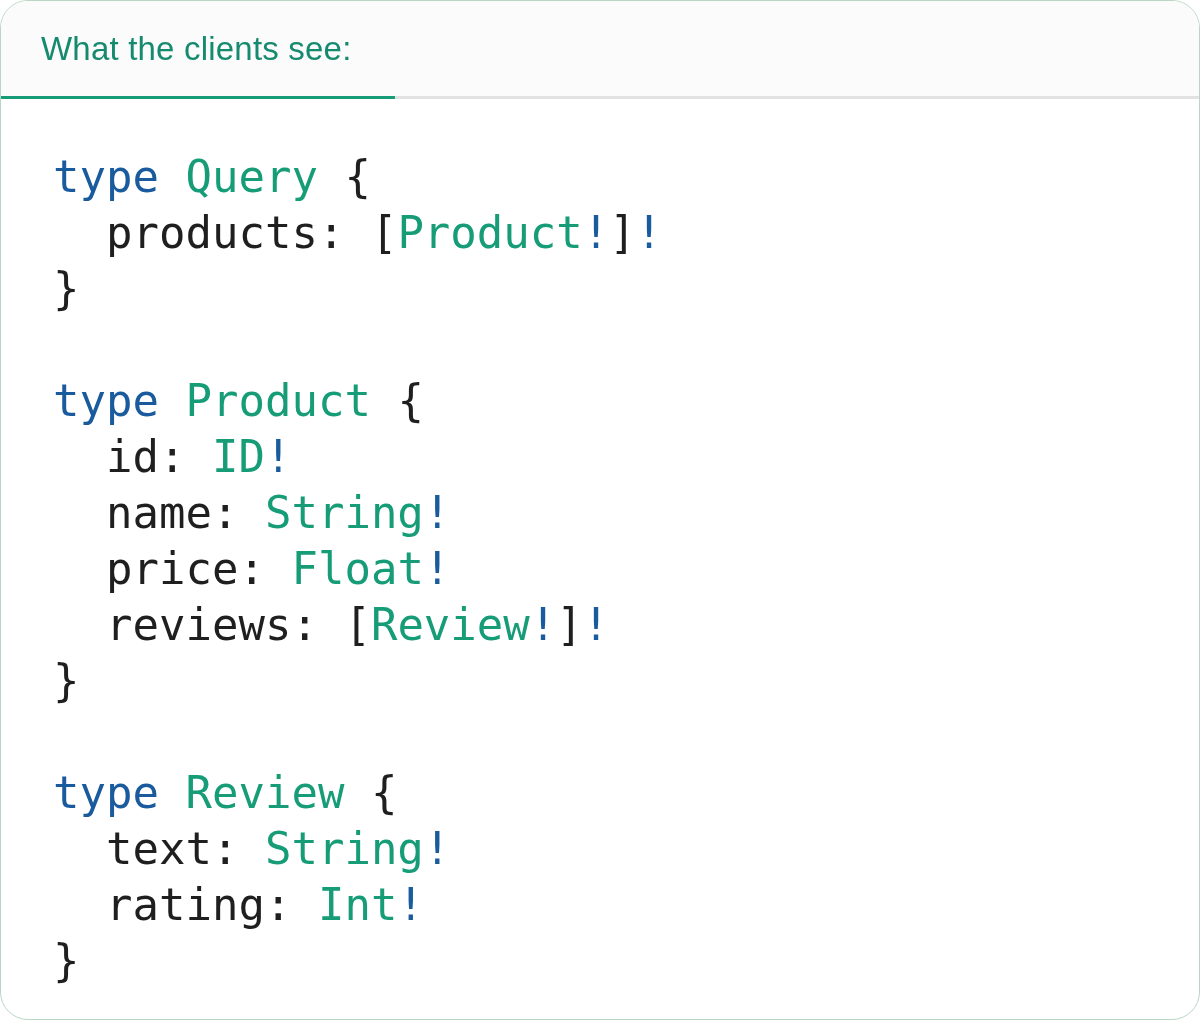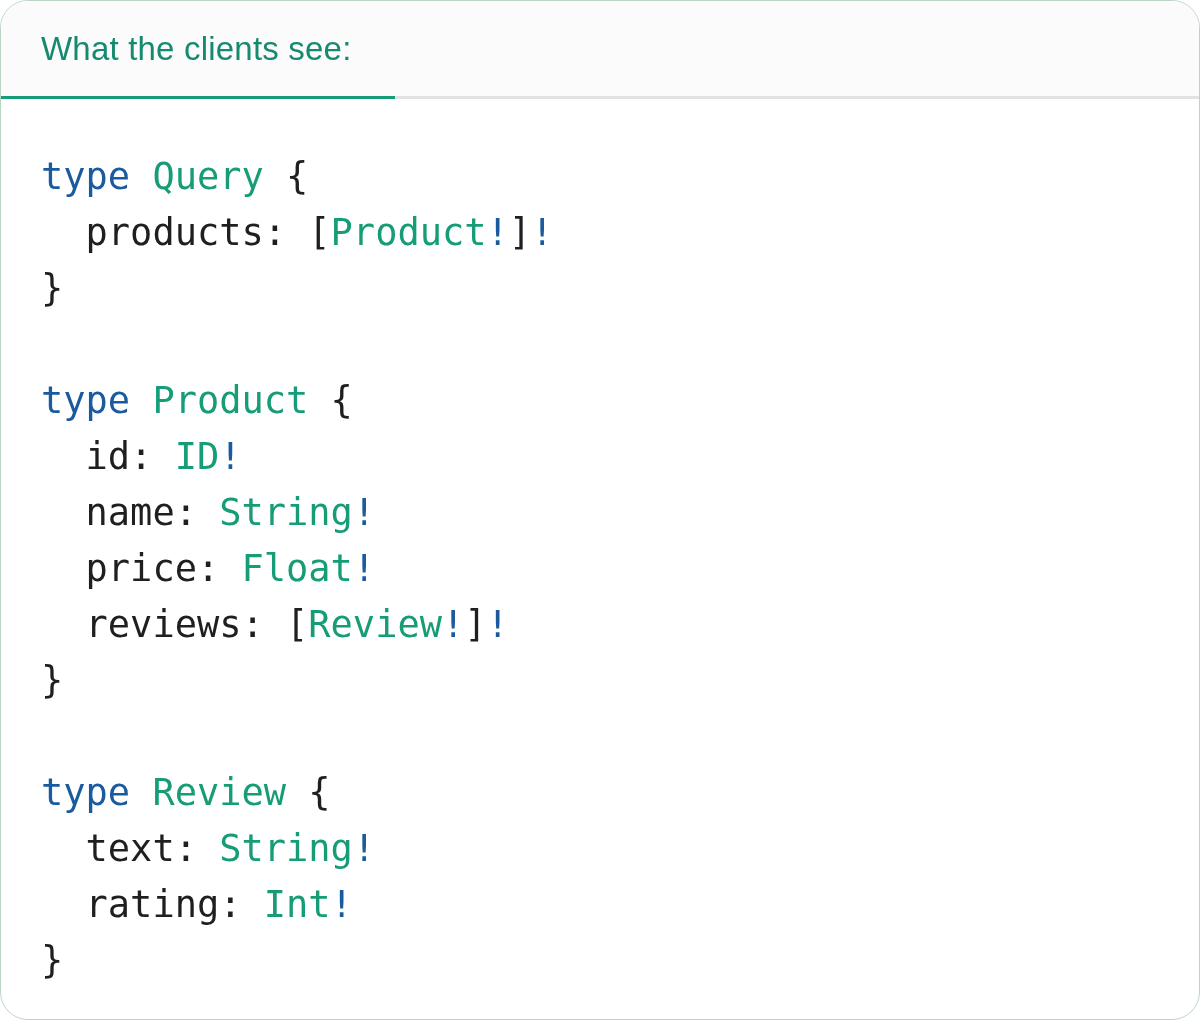--- a/index.html
+++ b/index.html
@@ -47,23 +47,23 @@
     letter-spacing: 0.2px;
     color: var(--header-teal, #158a6e);
     cursor: pointer;
   }
   .header-fill {
     flex: 1 1 auto;
     border-bottom: 3px solid var(--divider-gray, #e2e2e2);
   }
   .code {
     margin: 0;
-    padding: 50px 40px 0 40px;
+    padding: 50px 40px 0 52px;
     font-family: "DejaVu Sans Mono", "Liberation Mono", monospace;
-    font-size: 37px;
+    font-size: 44px;
     line-height: 56px;
     color: var(--plain-dark, #1f1f1f);
   }
   .code-line {
     height: 56px;
     white-space: pre;
   }
   .tok-plain   { color: var(--plain-dark, #1f1f1f); }
   .tok-keyword { color: var(--keyword-blue, #1a5b9e); }
   .tok-type    { color: var(--teal, #169c77); }

